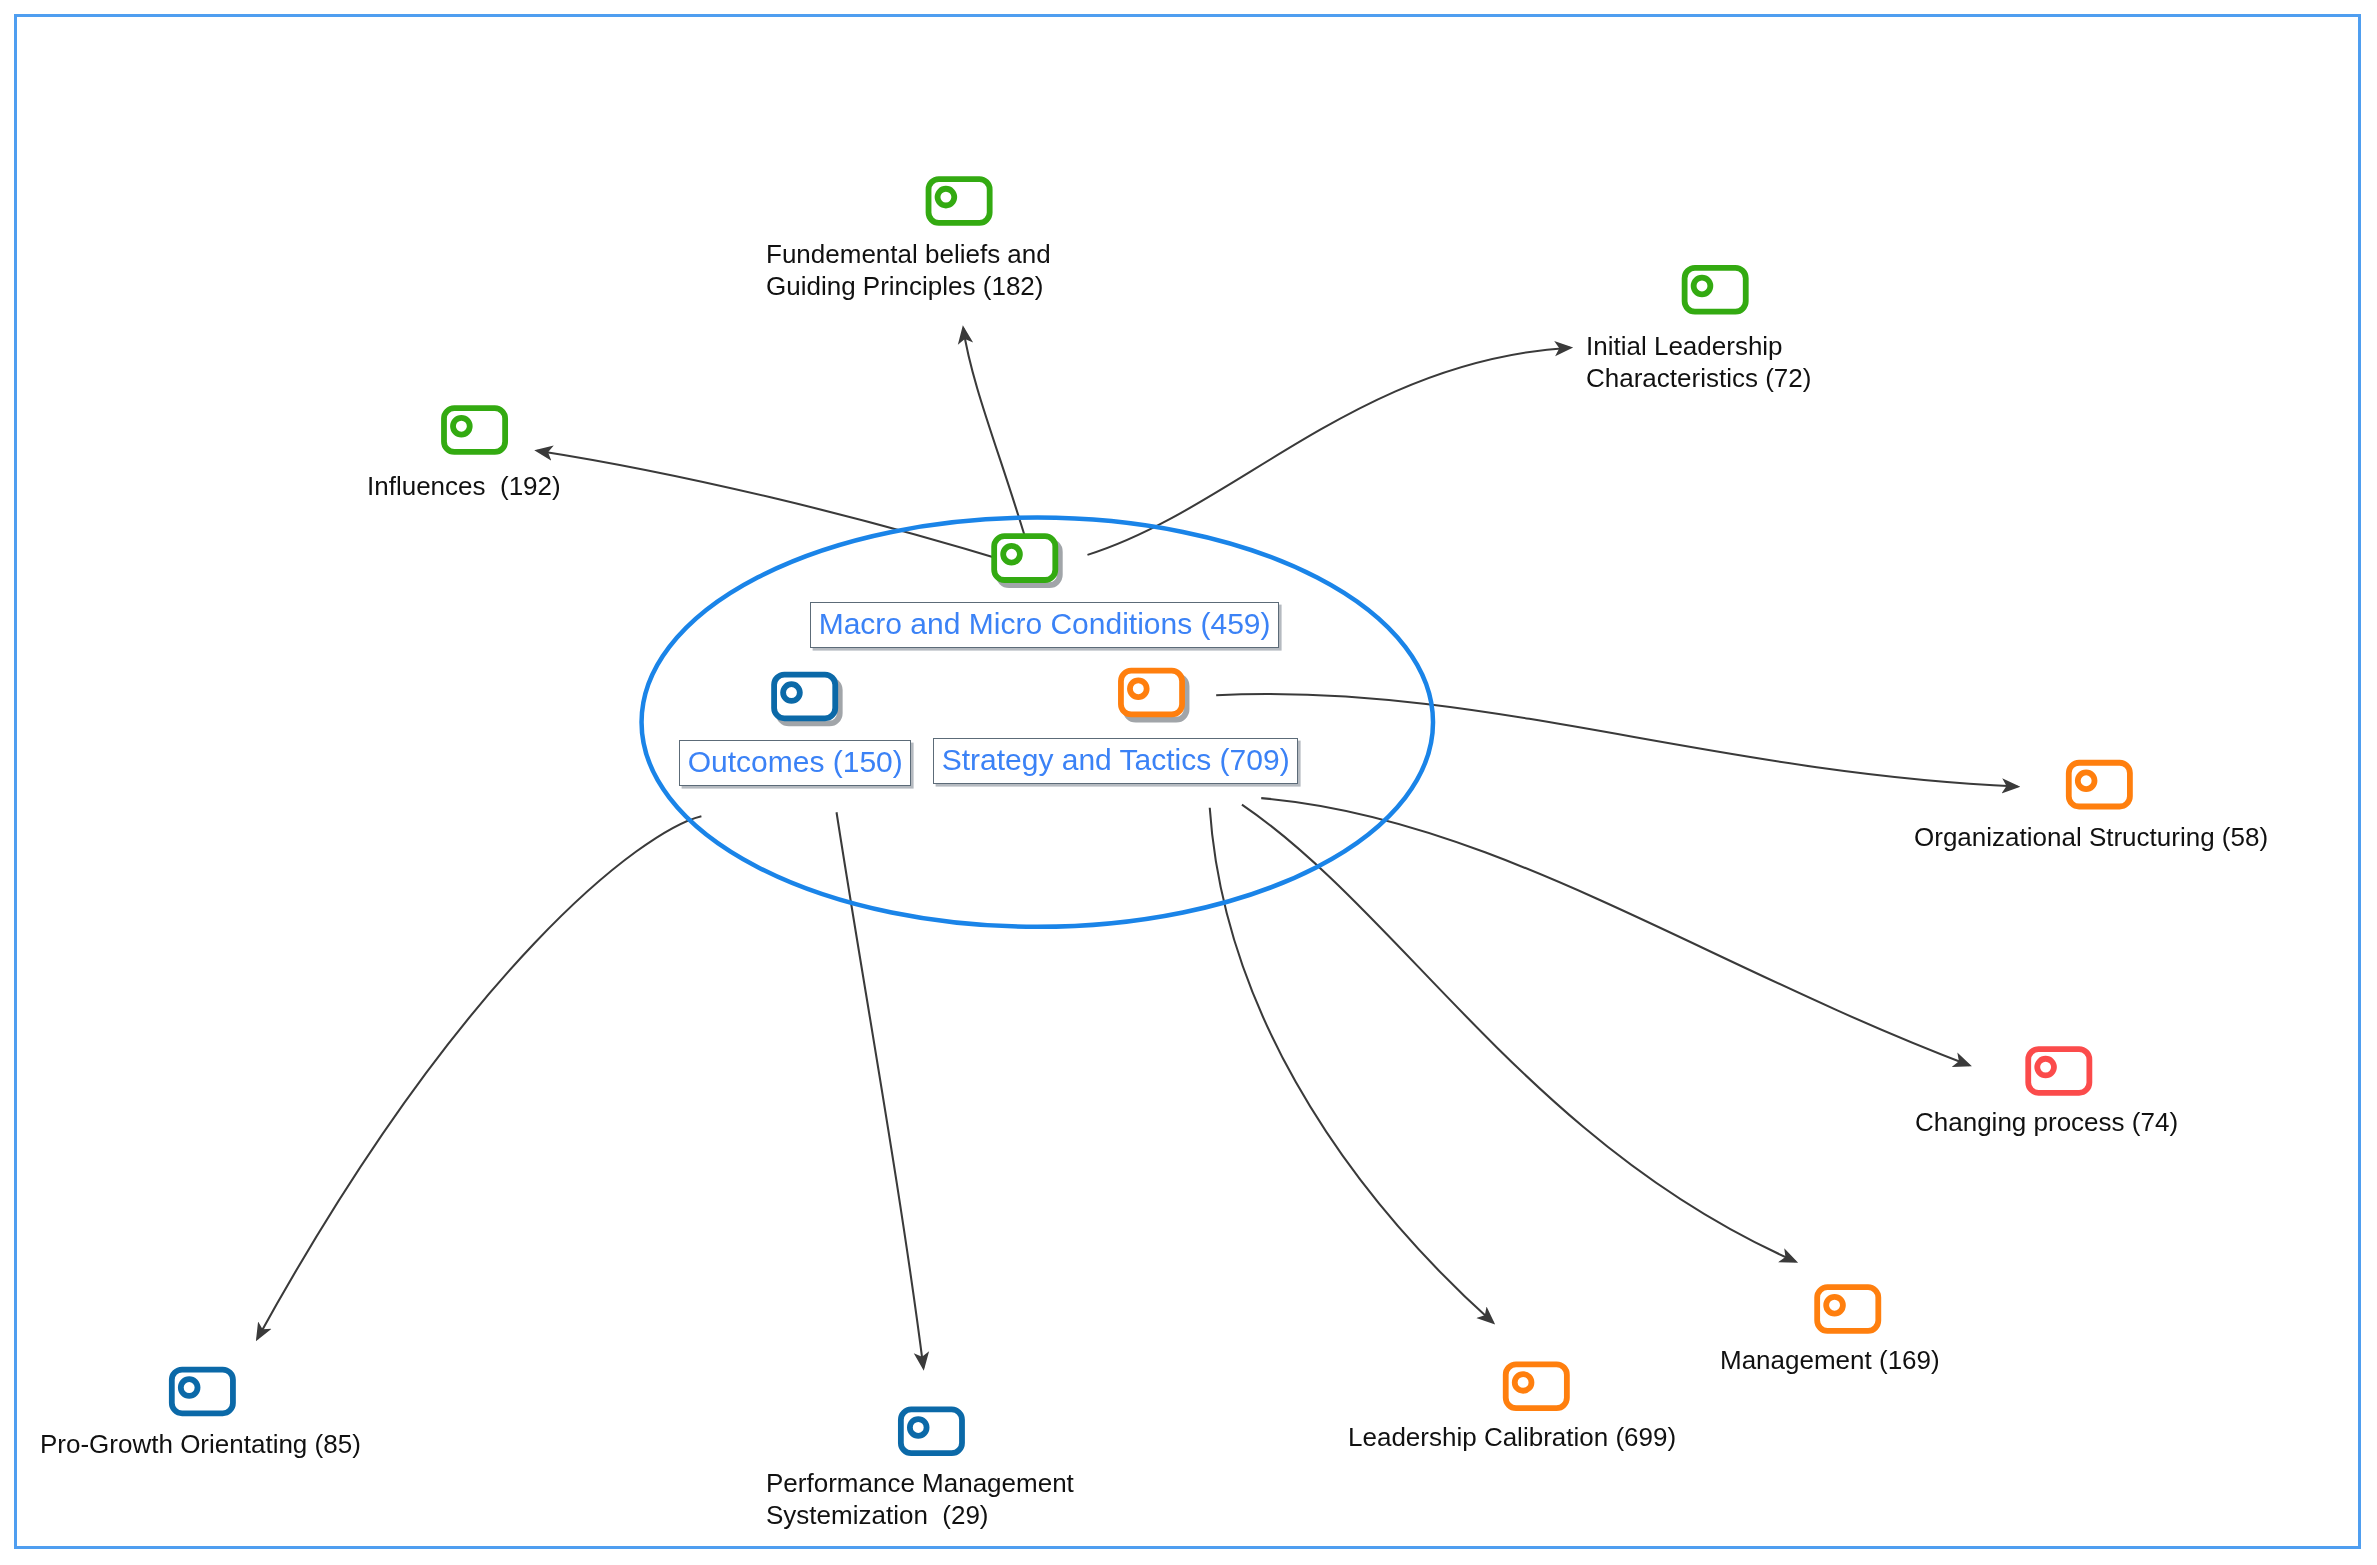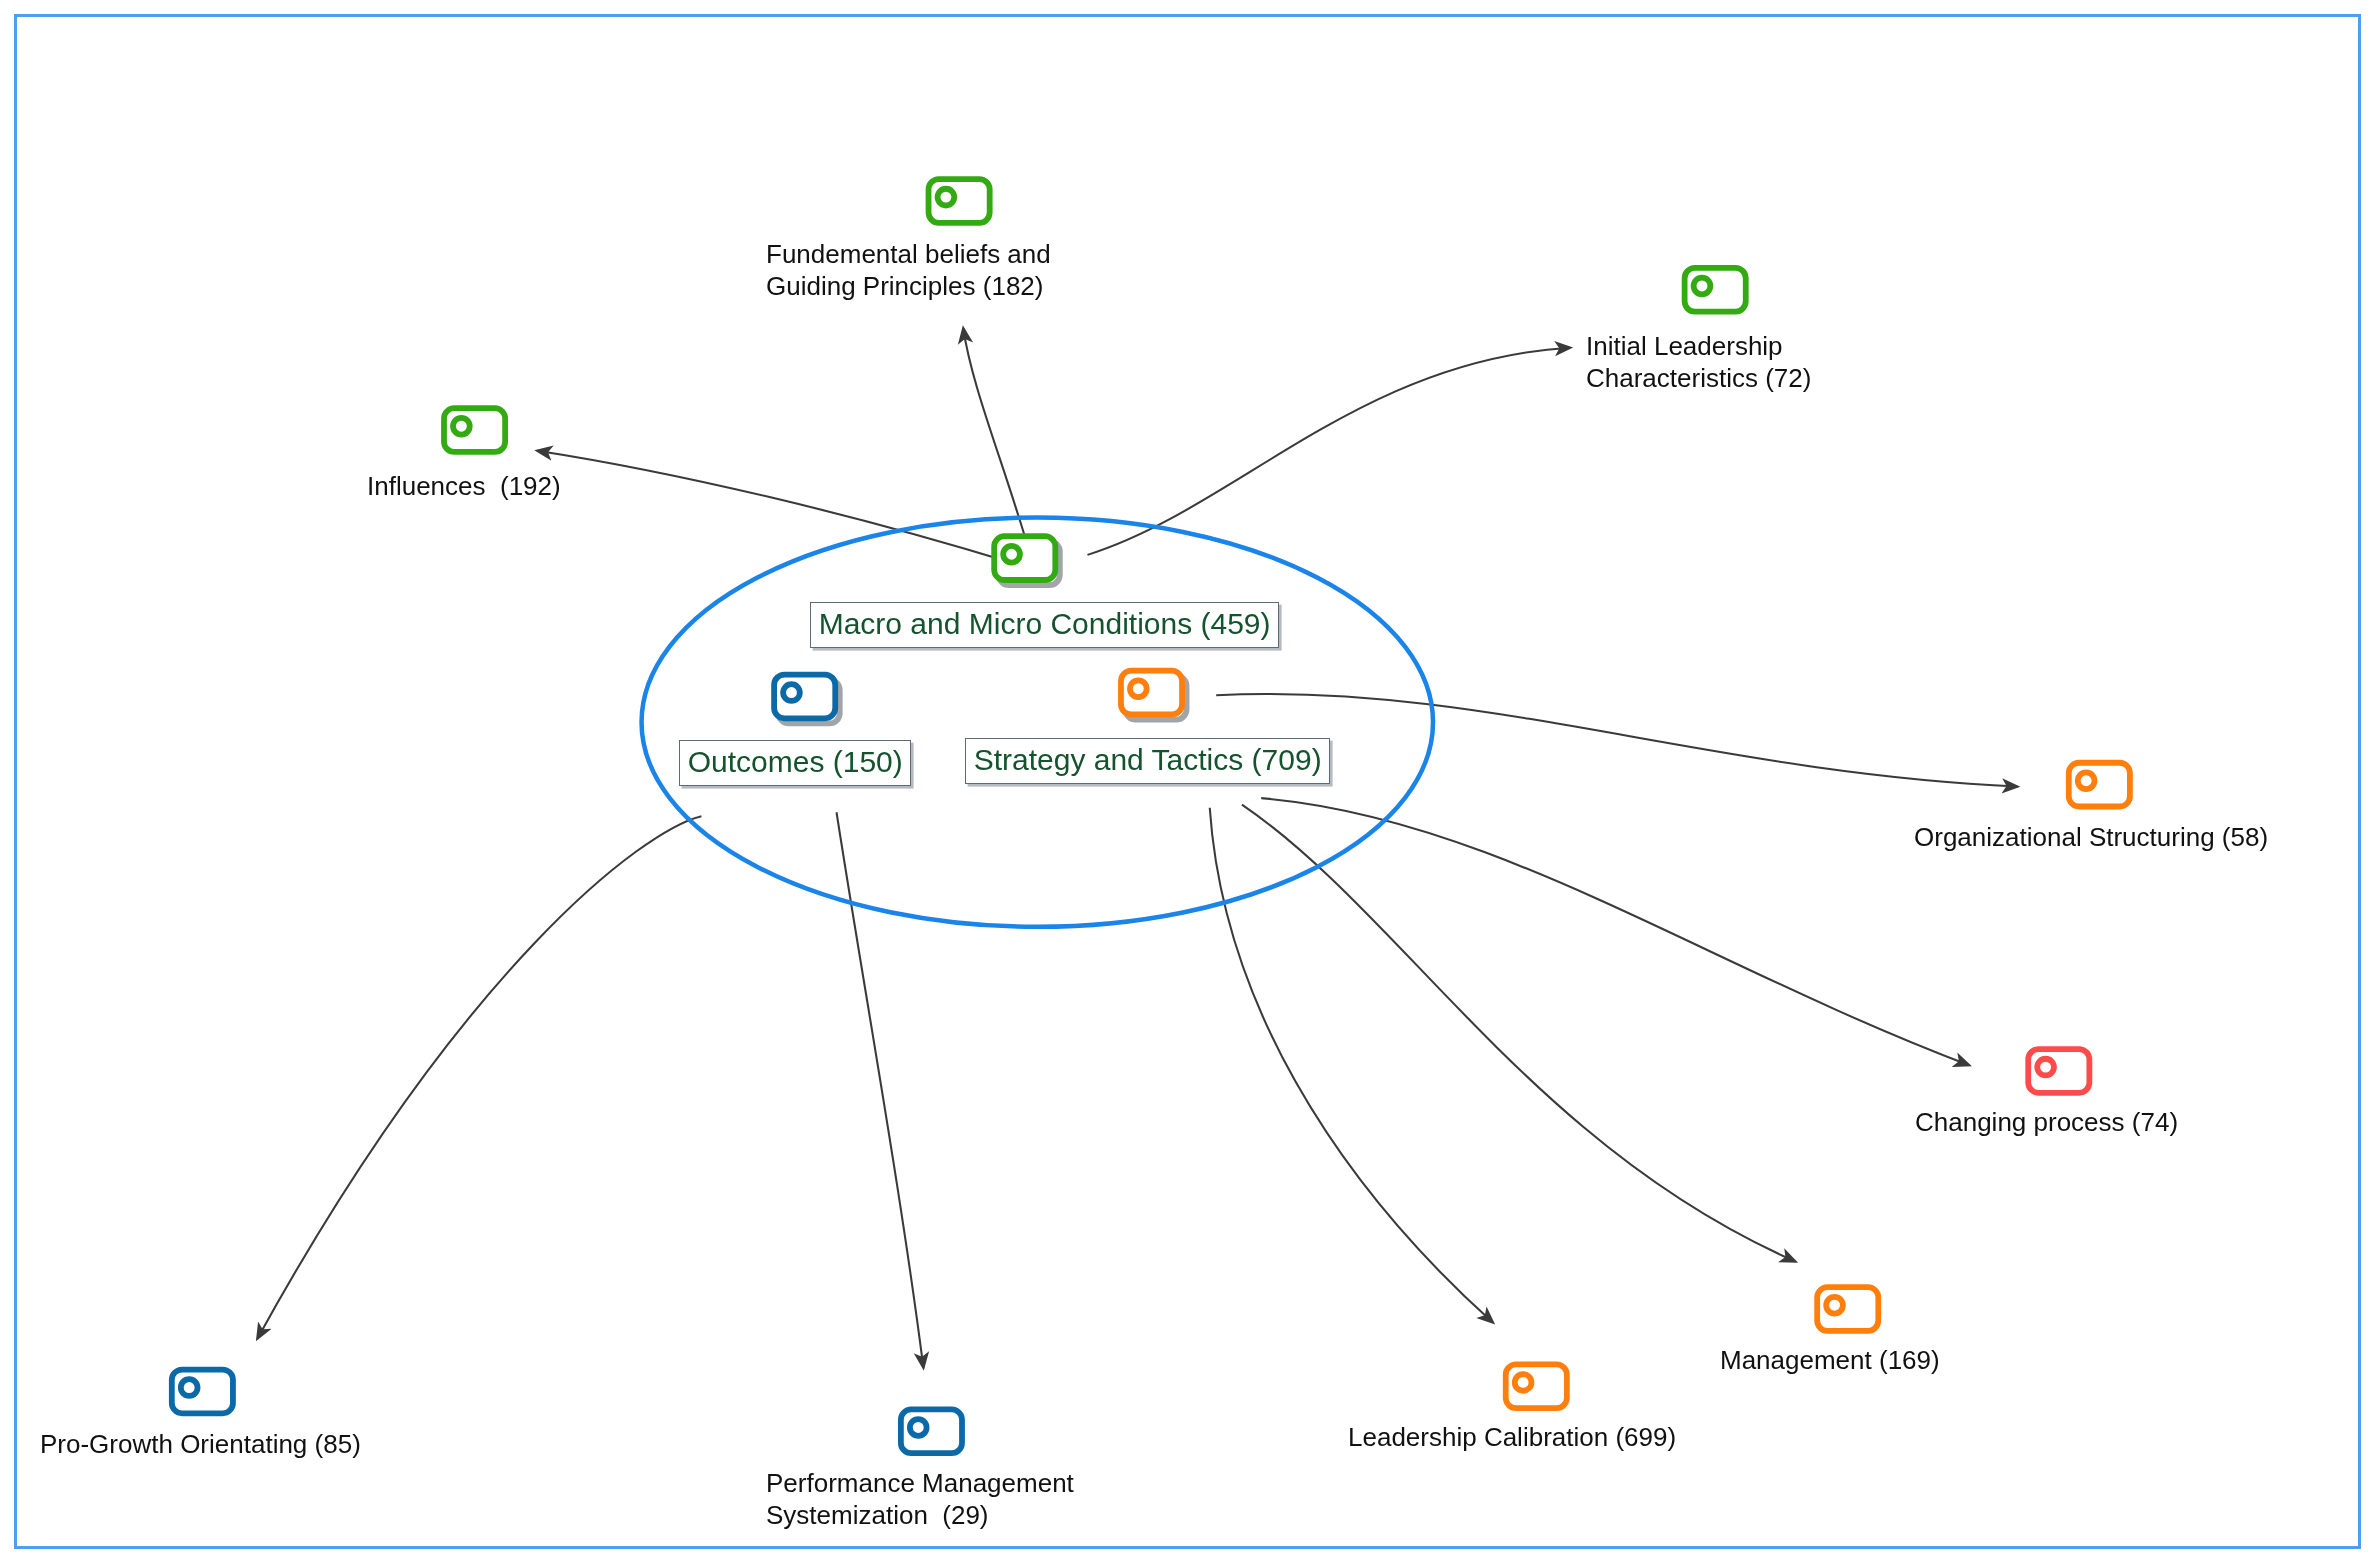--- a/index.html
+++ b/index.html
@@ -3,21 +3,21 @@
 <meta charset="utf-8">
 <style>
   html,body{margin:0;padding:0;background:#ffffff;}
   body{font-family:"Liberation Sans", sans-serif;}
   #stage{position:relative;width:2377px;height:1566px;background:#ffffff;overflow:hidden;}
   #frame{position:absolute;left:14px;top:14px;width:2347px;height:1535px;
          border:3.2px solid #4f9ef0;box-sizing:border-box;}
   #canvas{position:absolute;left:0;top:0;width:2377px;height:1566px;}
   .nodelabel{position:absolute;color:#111111;font-size:26px;line-height:32px;
              white-space:pre;letter-spacing:0px;}
-  .boxlabel{position:absolute;color:#14532d;font-size:30px;line-height:36px;
+  .boxlabel{position:absolute;color:#3b82f6;font-size:30px;line-height:36px;
             white-space:nowrap;background:#ffffff;border:1.9px solid #5c6b78;
             padding:3.2px 7.7px 4.5px 7.7px;box-shadow:2.6px 2.6px 0 rgba(120,130,140,.55);}
 </style>
 </head>
 <body>
 
 <div id="stage">
   <div id="frame"></div>
 
   <svg id="canvas" viewBox="0 0 3694 2433" xmlns="http://www.w3.org/2000/svg">
@@ -96,21 +96,21 @@
   </svg>
 
   <div id="labels-layer">
       <div class="nodelabel" style="left: 766px; top: 238px;">Fundemental beliefs and
 Guiding Principles (182)</div>
       <div class="nodelabel" style="left: 367px; top: 470px;">Influences  (192)</div>
       <div class="nodelabel" style="left: 1586px; top: 330px;">Initial Leadership
 Characteristics (72)</div>
       <div class="boxlabel" style="left: 810px; top: 602px;">Macro and Micro Conditions  (459)</div>
       <div class="boxlabel" style="left: 679px; top: 740px;">Outcomes  (150)</div>
-      <div class="boxlabel" style="left: 965px; top: 738px; text-align: right;">Strategy and Tactics (709)</div>
+      <div class="boxlabel" style="left: 933px; top: 738px; text-align: right;">Strategy and Tactics (709)</div>
       <div class="nodelabel" style="left: 1914px; top: 821px;">Organizational Structuring (58)</div>
       <div class="nodelabel" style="left: 1915px; top: 1106px;">Changing process (74)</div>
       <div class="nodelabel" style="left: 1720px; top: 1344px;">Management (169)</div>
       <div class="nodelabel" style="left: 1348px; top: 1421px;">Leadership Calibration (699)</div>
       <div class="nodelabel" style="left: 40px; top: 1428px; text-align: center;">Pro-Growth Orientating (85)</div>
       <div class="nodelabel" style="left: 766px; top: 1467px;">Performance Management
 Systemization  (29)</div>
     </div>
 </div>
 

